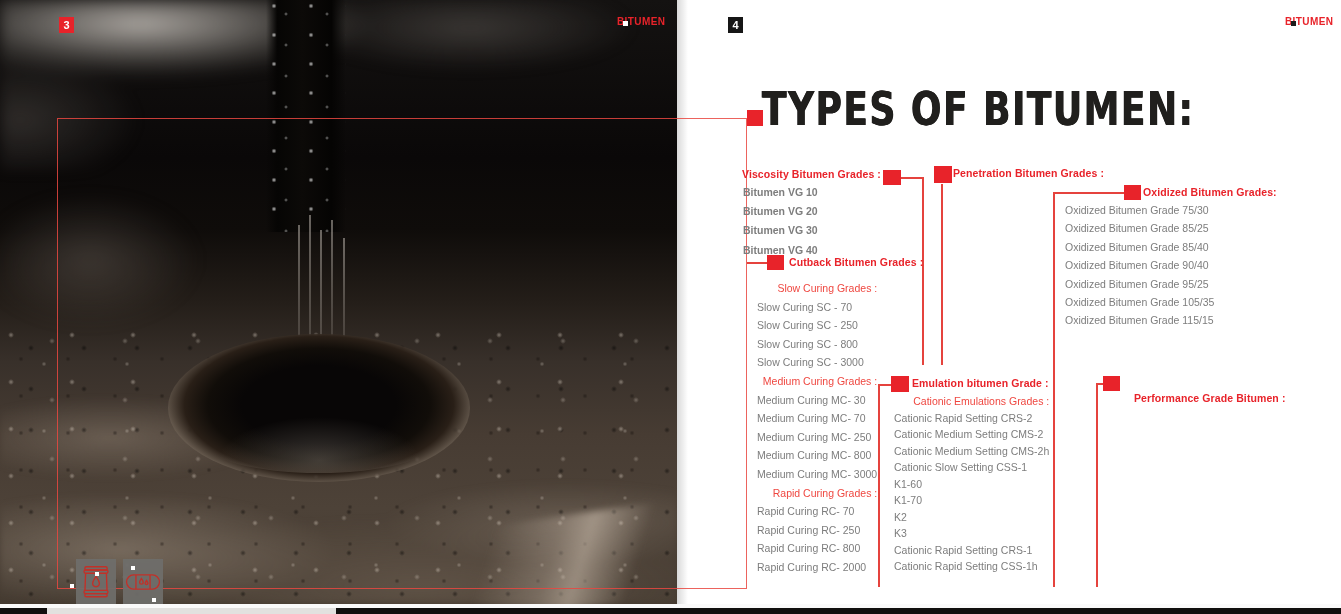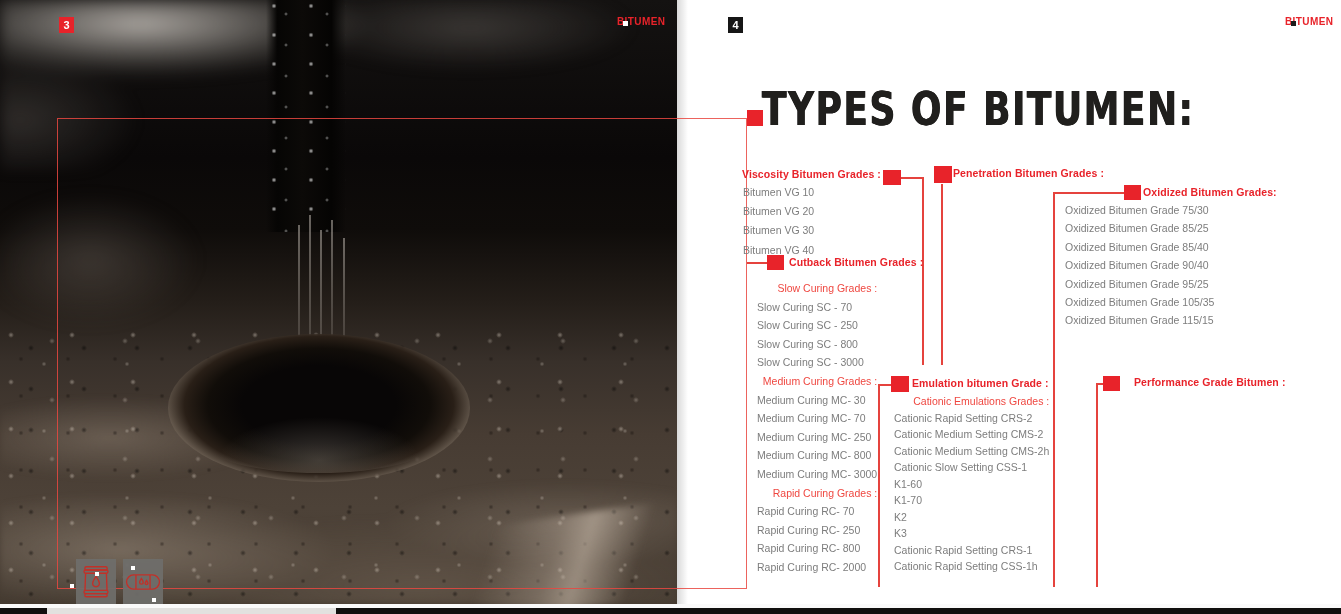--- a/index.html
+++ b/index.html
@@ -66,21 +66,21 @@
     text-shadow:.5px 0 0 #201f1d,-.5px 0 0 #201f1d;}
   
   .frame{position:absolute;left:57px;top:118px;width:690px;height:471px;border:1px solid rgba(233,72,65,.85);box-sizing:border-box;}
   .marker{position:absolute;background:#e8232a;}
   .cline{position:absolute;background:#e5433d;}
   
   .sec-h{position:absolute;font-size:10.5px;font-weight:bold;color:#e8232a;white-space:nowrap;letter-spacing:.1px;}
   .list{position:absolute;}
   .li{font-size:10.5px;color:#7d7d7d;white-space:nowrap;}
   .li.red{color:#ef4740;text-align:right;}
-  .lh19 .li{line-height:19.2px;} .lh186 .li{line-height:18.6px;} .lh146 .li{line-height:14.6px;}
+  .lh19 .li{line-height:19.2px;font-weight:bold;} .lh186 .li{line-height:18.6px;} .lh146 .li{line-height:14.6px;}
   .lh184 .li{line-height:18.4px;} .lh165 .li{line-height:16.5px;} .lh182 .li{line-height:18.2px;}
   
   .bottom-bar{position:absolute;left:0;top:608px;width:1341px;height:6px;background:#100f0e;}
   .bottom-bar-light{position:absolute;left:47px;top:608px;width:289px;height:6px;background:#e2e1df;}
   .bottom-gap{position:absolute;left:0;top:604px;width:1341px;height:4px;background:#fafafa;}
 </style>
 </head>
 <body>
 
 <div class="stage">
@@ -161,21 +161,21 @@
   <div class="marker" style="left:767px;top:255px;width:17px;height:15px;"></div>
   <div class="marker" style="left:1124px;top:185px;width:17px;height:15px;"></div>
   <div class="marker" style="left:891px;top:376px;width:18px;height:16px;"></div>
   <div class="marker" style="left:1103px;top:376px;width:17px;height:15px;"></div>
 
   <div class="sec-h" style="left:742px;top:168px;">Viscosity Bitumen Grades :</div>
   <div class="sec-h" style="left:953px;top:167px;">Penetration Bitumen Grades :</div>
   <div class="sec-h" style="left:789px;top:256px;">Cutback Bitumen Grades :</div>
   <div class="sec-h" style="left:1143px;top:186px;">Oxidized Bitumen Grades:</div>
   <div class="sec-h" style="left:912px;top:377px;">Emulation bitumen Grade :</div>
-  <div class="sec-h" style="left:1122px;top:376px;padding-left:12px;">Performance Grade Bitumen :</div>
+  <div class="sec-h" style="left:1122px;top:392px;padding-left:12px;">Performance Grade Bitumen :</div>
 
   <div class="list lh19" style="left:743px;top:183px;">
       <div class="li">Bitumen VG 10</div>
       <div class="li">Bitumen VG 20</div>
       <div class="li">Bitumen VG 30</div>
       <div class="li">Bitumen VG 40</div>
     </div>
   <div class="list lh186" style="left:757px;top:279px;">
       <div class="li red">Slow Curing Grades :</div>
       <div class="li gray">Slow Curing SC - 70</div>

